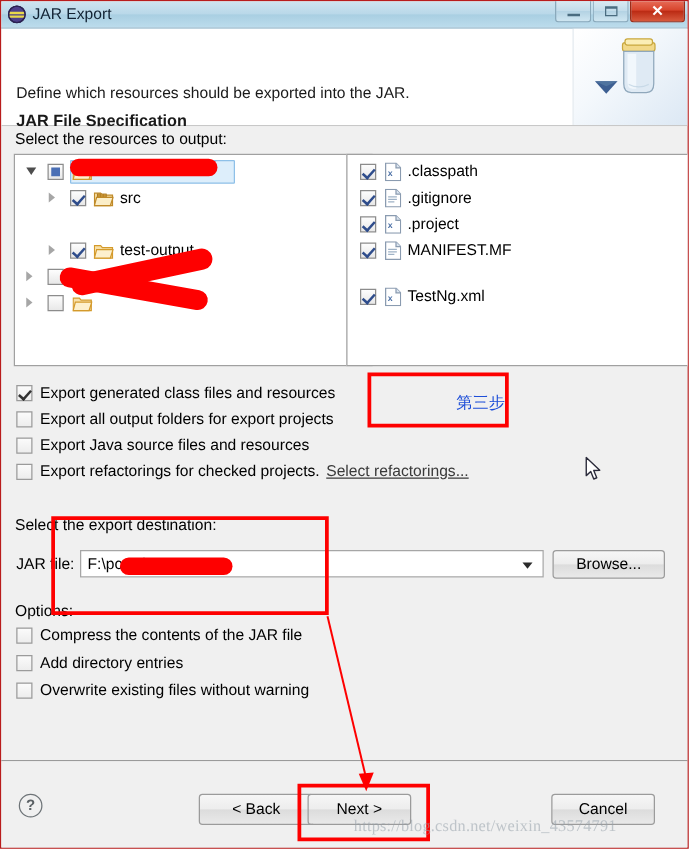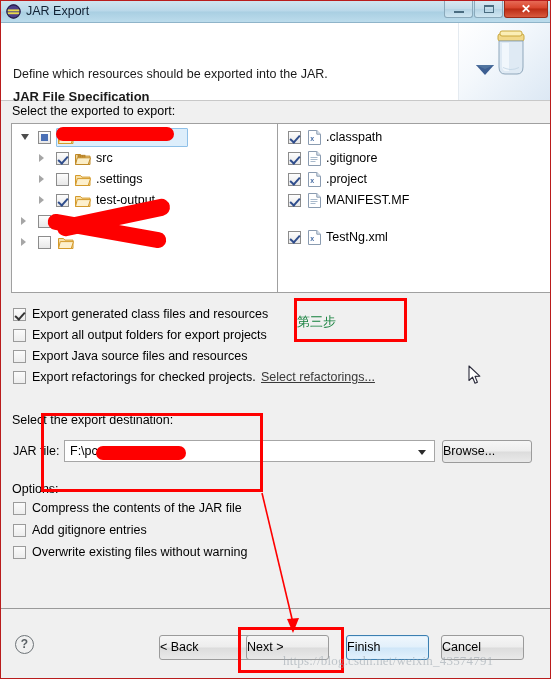--- a/index.html
+++ b/index.html
@@ -283,21 +283,21 @@
     border-top: 5px solid #2b2b2b;
   }
 
   
   .btn {
     position: absolute;
     background: linear-gradient(to bottom, #f6f6f6 0%, #ededed 48%, #dcdcdc 52%, #e9e9e9 100%);
     border: 1px solid #9b9b9b;
     border-radius: 3px;
     box-sizing: border-box;
-    text-align: left;
+    text-align: center;
     font-size: 12.5px;
     color: #000;
     line-height: 22px;
     white-space: nowrap;
   }
   .btn.deffocus {
     border: 1px solid #3c7fb1;
     box-shadow: inset 0 0 0 1px #dbeefc;
     background: linear-gradient(to bottom, #f0f7fd 0%, #e2f0fb 48%, #cfe6f8 52%, #e3f1fc 100%);
   }
@@ -325,22 +325,22 @@
     pointer-events: none;
   }
   #ann-step3 {
     left: 293px; top: 297px;
     width: 113px; height: 44px;
     background: #f0f0f0;
   }
   #ann-step3-text {
     position: absolute;
     left: 0; right: 0; top: 12px;
-    text-align: left;
-    color: #15803d;
+    text-align: right;
+    color: #1d4ed8;
     font-size: 13px;
     font-family: "DejaVu Sans", sans-serif;
   }
   #ann-dest { left: 40px; top: 412px; width: 222px; height: 79px; }
   #ann-next { left: 237px; top: 626px; width: 106px; height: 46px; }
 
   .blob {
     position: absolute;
     background: #fe0000;
     border-radius: 40px;
@@ -402,21 +402,21 @@
           <path d="M17 42 L35 42 L26 52 Z" fill="#3d5f92"></path>
           <path d="M17 42 L35 42 L26 46 Z" fill="#50749f"></path>
         </g>
       </svg>
     </div>
   </div>
 
   <div id="content">
 
     <div class="lbl" style="left:11px; top:3px;">
-      <span>Select the exported to export:</span>
+      <span>Select the resources to output:</span>
     </div>
 
     <div class="panel" id="tree-panel">
 
       <div class="trow" style="top: 3px; position: absolute; left: 0px; right: 0px;">
         <span class="twist twist-e" style="left:9px;"></span>
         <span class="cbx grayed" style="left:26px;"></span>
         <span class="rowsel" style="left:44px; top:1px; width:132px; height:19px;"></span>
         <span class="ficon" style="left:46px;">
           <svg width="16" height="14" viewBox="0 0 16 14">
@@ -434,31 +434,20 @@
           <svg width="16" height="14" viewBox="0 0 16 14">
             <path d="M0.5 2.5h5l1.4 1.6h8.1v8.4H0.5z" fill="#f2d79a" stroke="#c08a28" stroke-width="1"></path>
             <rect x="3" y="3.2" width="7" height="5" fill="#d9a441" stroke="#a9761f" stroke-width="0.7"></rect>
             <path d="M3 4.8h7M3 6.4h7M5.3 3.2v5M7.6 3.2v5" stroke="#a9761f" stroke-width="0.6"></path>
             <path d="M2.3 5.8h13.2l-2.3 6.7H0.5z" fill="#fbeec8" stroke="#c08a28" stroke-width="1"></path>
           </svg>
         </span>
         <span class="tlabel" style="left:84px;">src</span>
       </div>
 
-      <div class="trow" style="top: 45px; position: absolute; left: 0px; right: 0px;">
-        <span class="twist twist-c" style="left:27px;"></span>
-        <span class="cbx" style="left:44px;"></span>
-        <span class="ficon" style="left:63px;">
-          <svg width="16" height="14" viewBox="0 0 16 14">
-            <path d="M0.5 2.5h5l1.4 1.6h8.1v8.4H0.5z" fill="#f8e0a8" stroke="#d49a2b" stroke-width="1"></path>
-            <path d="M2.3 5.6h13.2l-2.3 6.9H0.5z" fill="#fdf0cd" stroke="#d49a2b" stroke-width="1"></path>
-          </svg>
-        </span>
-        <span class="tlabel" style="left:84px;">.settings</span>
-      </div>
 
       <div class="trow" style="top: 66px; position: absolute; left: 0px; right: 0px;">
         <span class="twist twist-c" style="left:27px;"></span>
         <span class="cbx checked" style="left:44px;"></span>
         <span class="ficon" style="left:63px;">
           <svg width="16" height="14" viewBox="0 0 16 14">
             <path d="M0.5 2.5h5l1.4 1.6h8.1v8.4H0.5z" fill="#f8e0a8" stroke="#d49a2b" stroke-width="1"></path>
             <path d="M2.3 5.6h13.2l-2.3 6.9H0.5z" fill="#fdf0cd" stroke="#d49a2b" stroke-width="1"></path>
           </svg>
         </span>
@@ -578,21 +567,21 @@
 
     <div class="lbl" style="left:11px; top:381px;">
       <span>Options:</span>
     </div>
     <div class="optrow" style="left:0; top:398px;">
       <span class="optcb"></span>
       <span class="opttext">Compress the contents of the JAR file</span>
     </div>
     <div class="optrow" style="left:0; top:420px;">
       <span class="optcb"></span>
-      <span class="opttext">Add gitignore entries</span>
+      <span class="opttext">Add directory entries</span>
     </div>
     <div class="optrow" style="left:0; top:442px;">
       <span class="optcb"></span>
       <span class="opttext">Overwrite existing files without warning</span>
     </div>
   </div>
 
   <div id="jar-field">
     <span id="jar-value">F:\pc                      C.jar</span>
     <span id="jar-arrow"></span>
@@ -603,23 +592,20 @@
 
   <div id="footer-sep"></div>
   <div id="footer"></div>
   <div id="help-icon">?</div>
 
   <div class="btn" style="left:158px; top:634px; width:92px; height:25px; line-height:23px;">
     <span>&lt; Back</span>
   </div>
   <div class="btn" style="left:245px; top:634px; width:83px; height:25px; line-height:23px;">
     <span>Next &gt;</span>
-  </div>
-  <div class="btn deffocus" style="left:345px; top:634px; width:83px; height:25px; line-height:23px;">
-    <span>Finish</span>
   </div>
   <div class="btn" style="left:440px; top:634px; width:83px; height:25px; line-height:23px;">
     <span>Cancel</span>
   </div>
 
   <div class="blob" style="left:55px; top:126px; width:118px; height:14px;"></div>
   <div class="blob" style="left:55px; top:208px; width:115px; height:17px; transform:rotate(-12deg);"></div>
   <div class="blob" style="left:46px; top:222px; width:120px; height:16px; transform:rotate(10deg);"></div>
   <div class="blob" style="left:100px; top:190px; width:0; height:0;"></div>
   <div class="blob" style="left:95px; top:445px; width:90px; height:14px;"></div>

